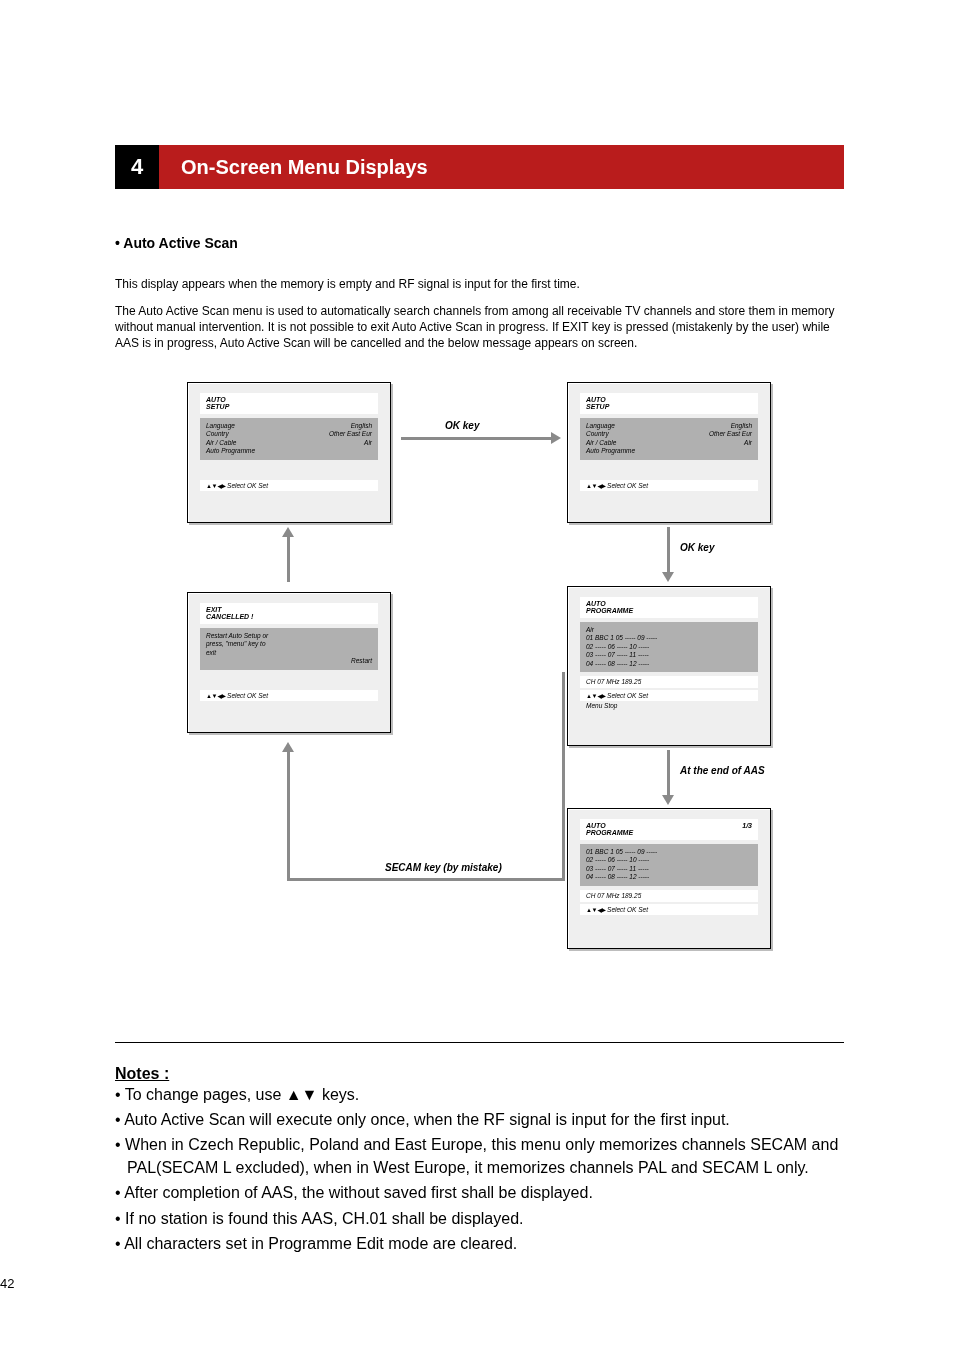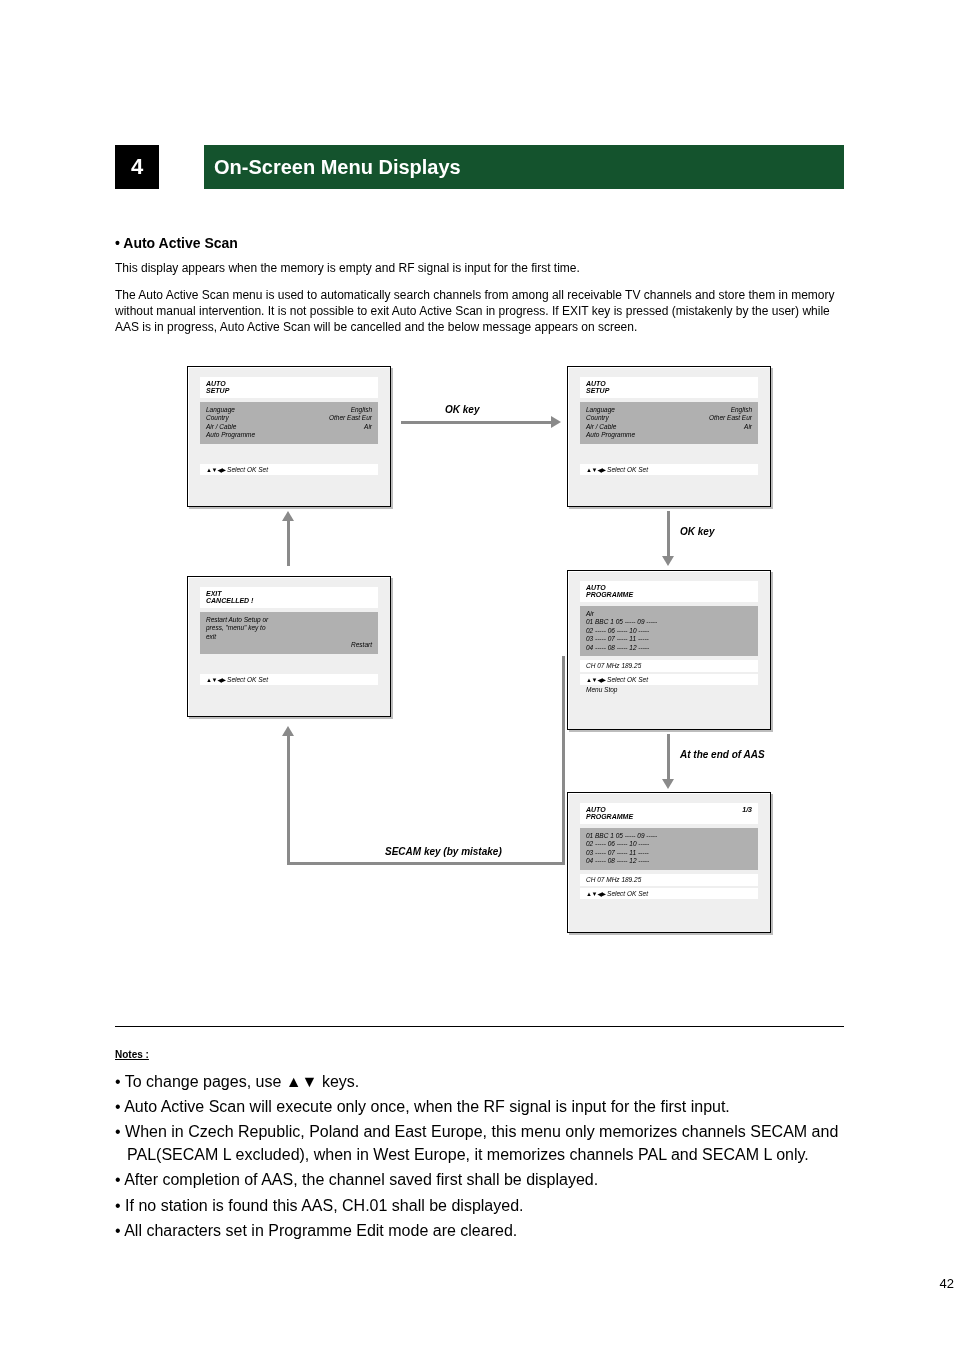--- a/index.html
+++ b/index.html
@@ -25,33 +25,32 @@
     background: #000;
     color: #fff;
     font-size: 22px;
     font-weight: bold;
     display: flex;
     align-items: center;
     justify-content: center;
   }
   .header-gray {
     flex: 1;
-    background: #14532d;
+    background: #b91c1c;
     color: #fff;
     font-size: 20px;
     font-weight: bold;
     display: flex;
     align-items: center;
-    padding-left: 10px;
-    margin-left: 45px;
+    padding-left: 22px;
   }
   .aas-title {
     font-size: 14px;
     font-weight: bold;
-    margin-bottom: 10px;
+    margin-bottom: 26px;
   }
   .aas-sub {
     font-size: 12px;
     margin-bottom: 12px;
   }
   .aas-intro {
     font-size: 12px;
     line-height: 1.35;
     margin-bottom: 30px;
   }
@@ -132,35 +131,34 @@
     font-size:10px;
     font-weight:bold;
     background:#fff;
   }
 
   .divider {
     border-top: 1px solid #000;
     margin-bottom: 22px;
   }
   .notes-title {
-    font-size: 10px;
-    font-weight: bold;
-    margin-bottom: 10px;
+    font-size: 16px;
+    font-weight: bold;
     text-decoration: underline;
   }
   .notes {
     font-size: 16px;
     line-height: 1.45;
   }
   .notes .row { margin-bottom: 2px; text-indent: -12px; padding-left: 12px;}
   .page-num {
     position:absolute;
     bottom: 60px;
     left: 0; right: 0;
-    text-align:right;
+    text-align:left;
     font-size: 13px;
   }
   .arrglyph { font-family: Arial; }
 </style>
 </head>
 <body>
 
 <div class="page">
 
   <div class="header-bar">
@@ -330,20 +328,20 @@
 
   </div>
 
   <div class="divider"></div>
 
   <div class="notes-title">Notes :</div>
   <div class="notes">
     <div class="row">• To change pages, use <span class="arrglyph">▲▼</span> keys.</div>
     <div class="row">• Auto Active Scan will execute only once, when the RF signal is input for the first input.</div>
     <div class="row">• When in Czech Republic, Poland and East Europe, this menu only memorizes channels SECAM and PAL(SECAM L excluded), when in West Europe, it memorizes channels PAL and SECAM L only.</div>
-    <div class="row">• After completion of AAS, the channel saved first shall be displayed.</div>
+    <div class="row">• After completion of AAS, the without saved first shall be displayed.</div>
     <div class="row">• If no station is found this AAS, CH.01 shall be displayed.</div>
     <div class="row">• All characters set in Programme Edit mode are cleared.</div>
   </div>
 
 </div>
 
 <div class="page-num">42</div>
 
 </body></html>

